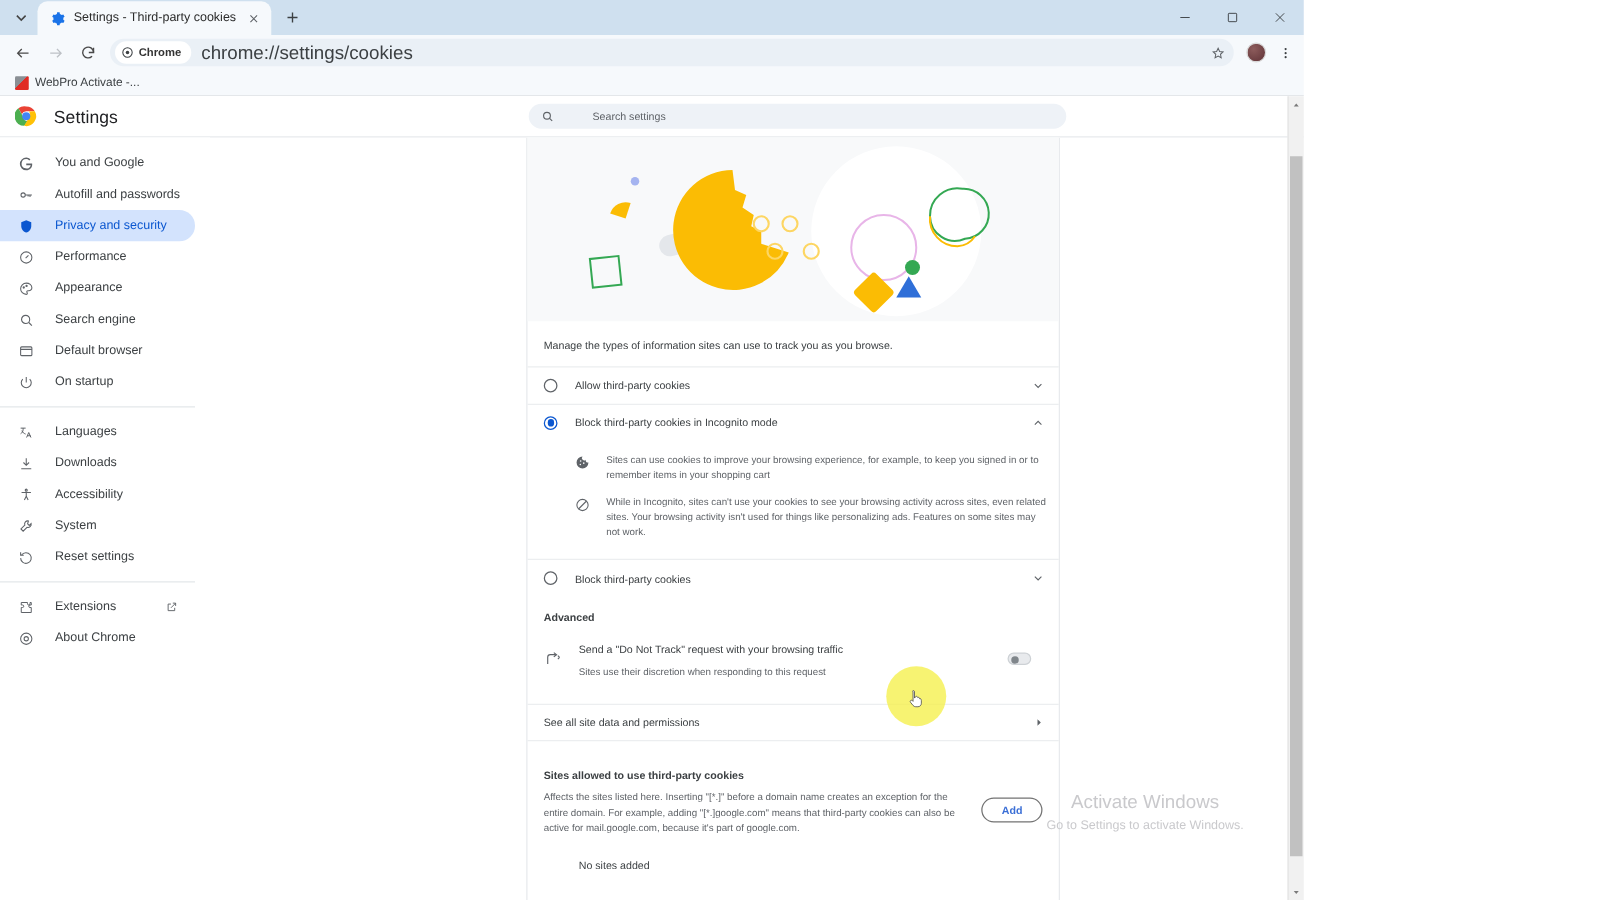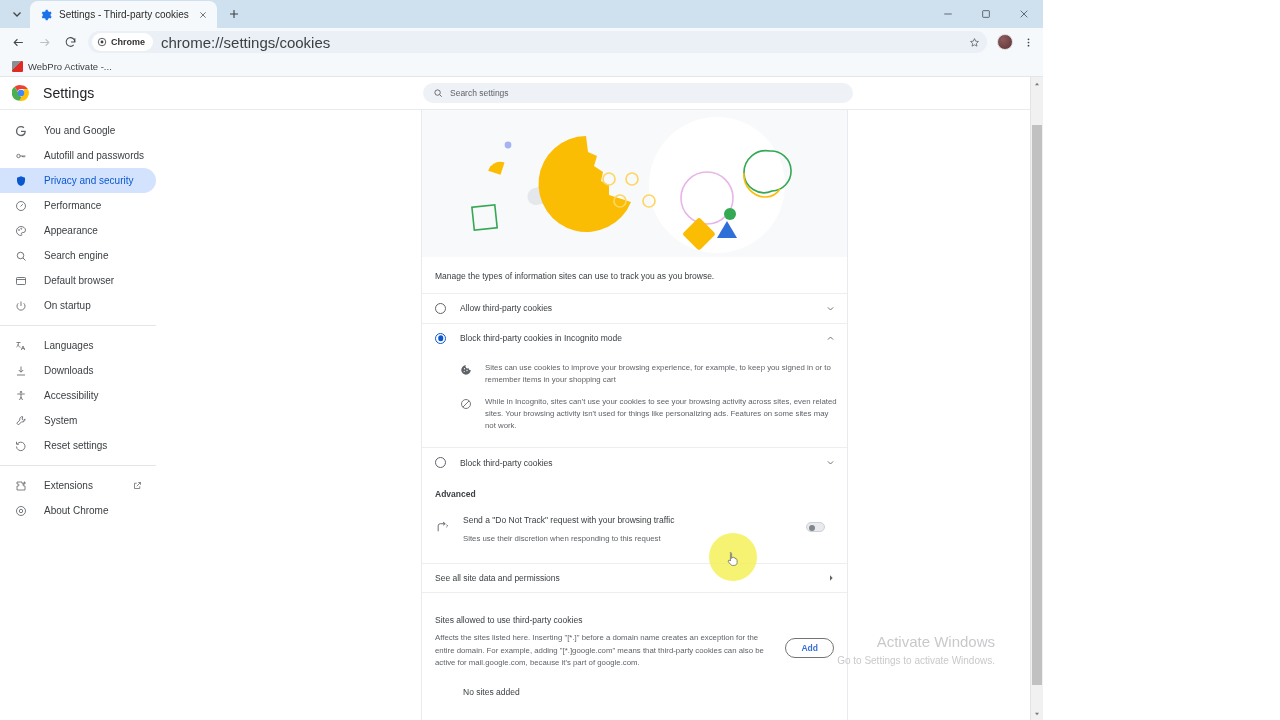--- a/index.html
+++ b/index.html
@@ -96,21 +96,21 @@
     position:relative;
   }
   .sh-logo { width:18px;height:18px; margin-left:12px; flex:0 0 18px;}
   .sh-title { font-size:14px; color:#202124; margin-left:13px; letter-spacing:.1px;}
   .search-wrap {
     position:absolute; left:423px; width:430px; height:20px;
     background:#eef2f7; border-radius:11px;
     display:flex; align-items:center; padding:0 10px; gap:7px;
   }
   .search-wrap svg{width:10px;height:10px;color:#5f6368;flex:0 0 10px;}
-  .search-ph { font-size:8.5px; color:#5f6368; }
+  .search-ph { font-size:8.5px; color:#5f6368;margin-left:24px; }
 
   .body-area { position:absolute; top:33px; left:0; right:0; bottom:0; display:flex; }
 
   
   .sidebar { width: 168px; flex: 0 0 168px; padding-top:8px; background:#fff;text-align:right; }
   .nav-item {
     height:25px; display:flex; align-items:center; gap:16px;
     padding-left:14px; margin-right:12px;
     border-radius: 0 13px 13px 0; color:#3c4043; font-size:10px;
   }
@@ -180,32 +180,32 @@
   .link-row {
     display:flex; align-items:center; min-height:30px;
     padding: 0 8px 0 13px; border-top:1px solid #eceef0; border-bottom:1px solid #eceef0;
     margin-top:12px;
   }
   .link-row .lr-label{font-size:8.5px;color:#3c4043;flex:1;}
   .lr-arrow{width:16px;height:16px;display:flex;align-items:center;justify-content:center;color:#5f6368;}
   .lr-arrow svg{width:8px;height:8px;}
 
   .allowed-block { padding: 22px 13px 0 13px; }
-  .ab-title{font-size:8.5px;color:#3c4043;font-weight:400;margin-bottom:7px;}
+  .ab-title{font-size:8.5px;color:#3c4043;font-weight:700;margin-bottom:7px;}
   .ab-row{display:flex;align-items:flex-start;gap:10px;}
   .ab-desc{font-size:7.8px;color:#5f6368;line-height:1.58;flex:1;}
   .add-btn{
     flex:0 0 auto; border:1px solid #737373; border-radius:12px;
     padding:4px 15px; font-size:8.5px; color:#3b6fd6; font-weight:600;
     background:#fff; margin-top:6px;
   }
   .no-sites{font-size:8.5px;color:#3c4043;padding:18px 0 0 28px;}
 
   
-  .watermark{position:absolute; right:48px; bottom:52px; text-align:right; pointer-events:none;}
+  .watermark{position:absolute; right:48px; bottom:52px; text-align:center; pointer-events:none;}
   .wm1{font-size:15px;color:#c9c9cc;line-height:1.45;}
   .wm2{font-size:10px;color:#c9c9cc;line-height:1.5;}
 
   
   .vscroll{position:absolute;right:0;top:0;width:13px;bottom:0;background:#f1f1f1;border-left:1px solid #e4e4e4;}
   .vs-up,.vs-dn{height:13px;display:flex;align-items:center;justify-content:center;color:#7a7a7a;}
   .vs-up svg,.vs-dn svg{width:6px;height:6px;}
   .vs-dn{position:absolute;bottom:0;left:0;right:0;}
   .vs-thumb{position:absolute;left:1px;right:1px;top:48px;height:560px;background:#c1c1c1;border-radius:0;}
 

